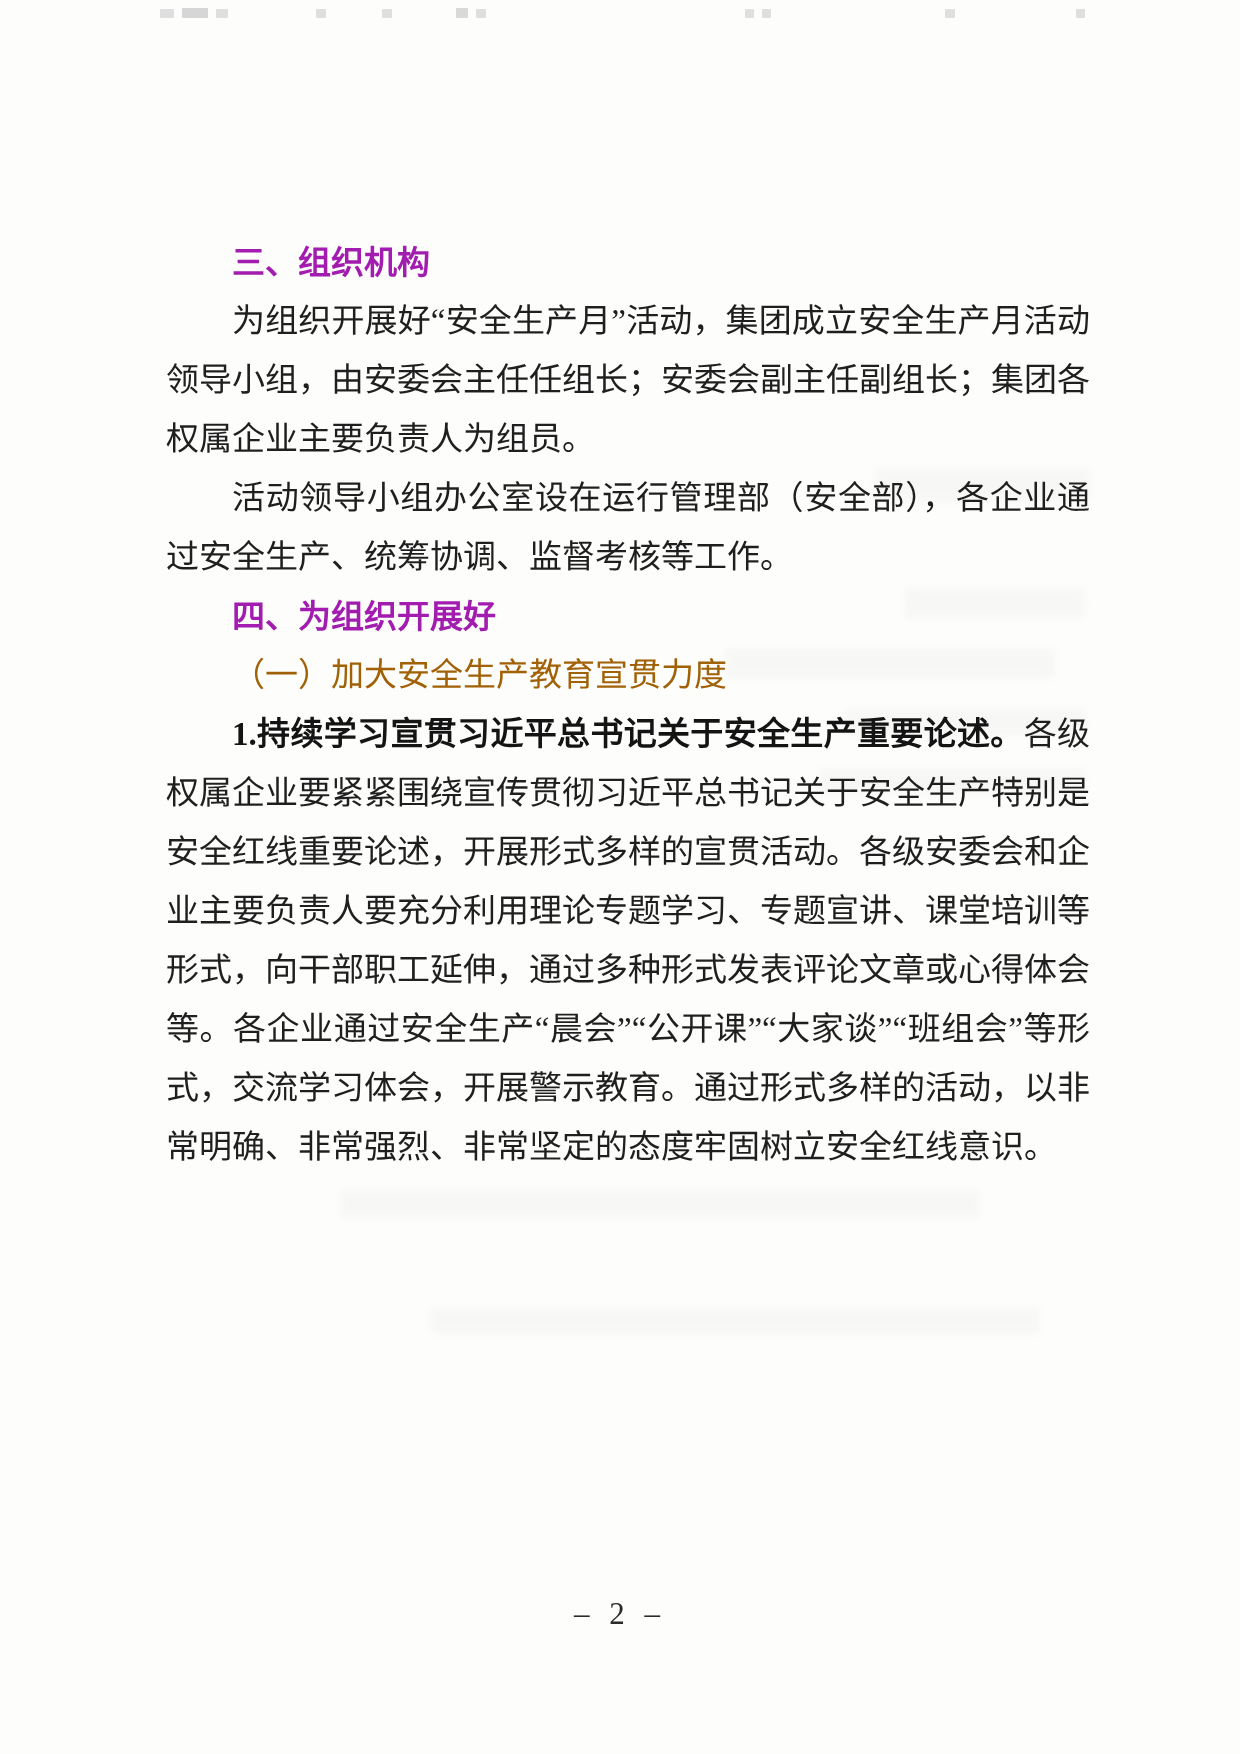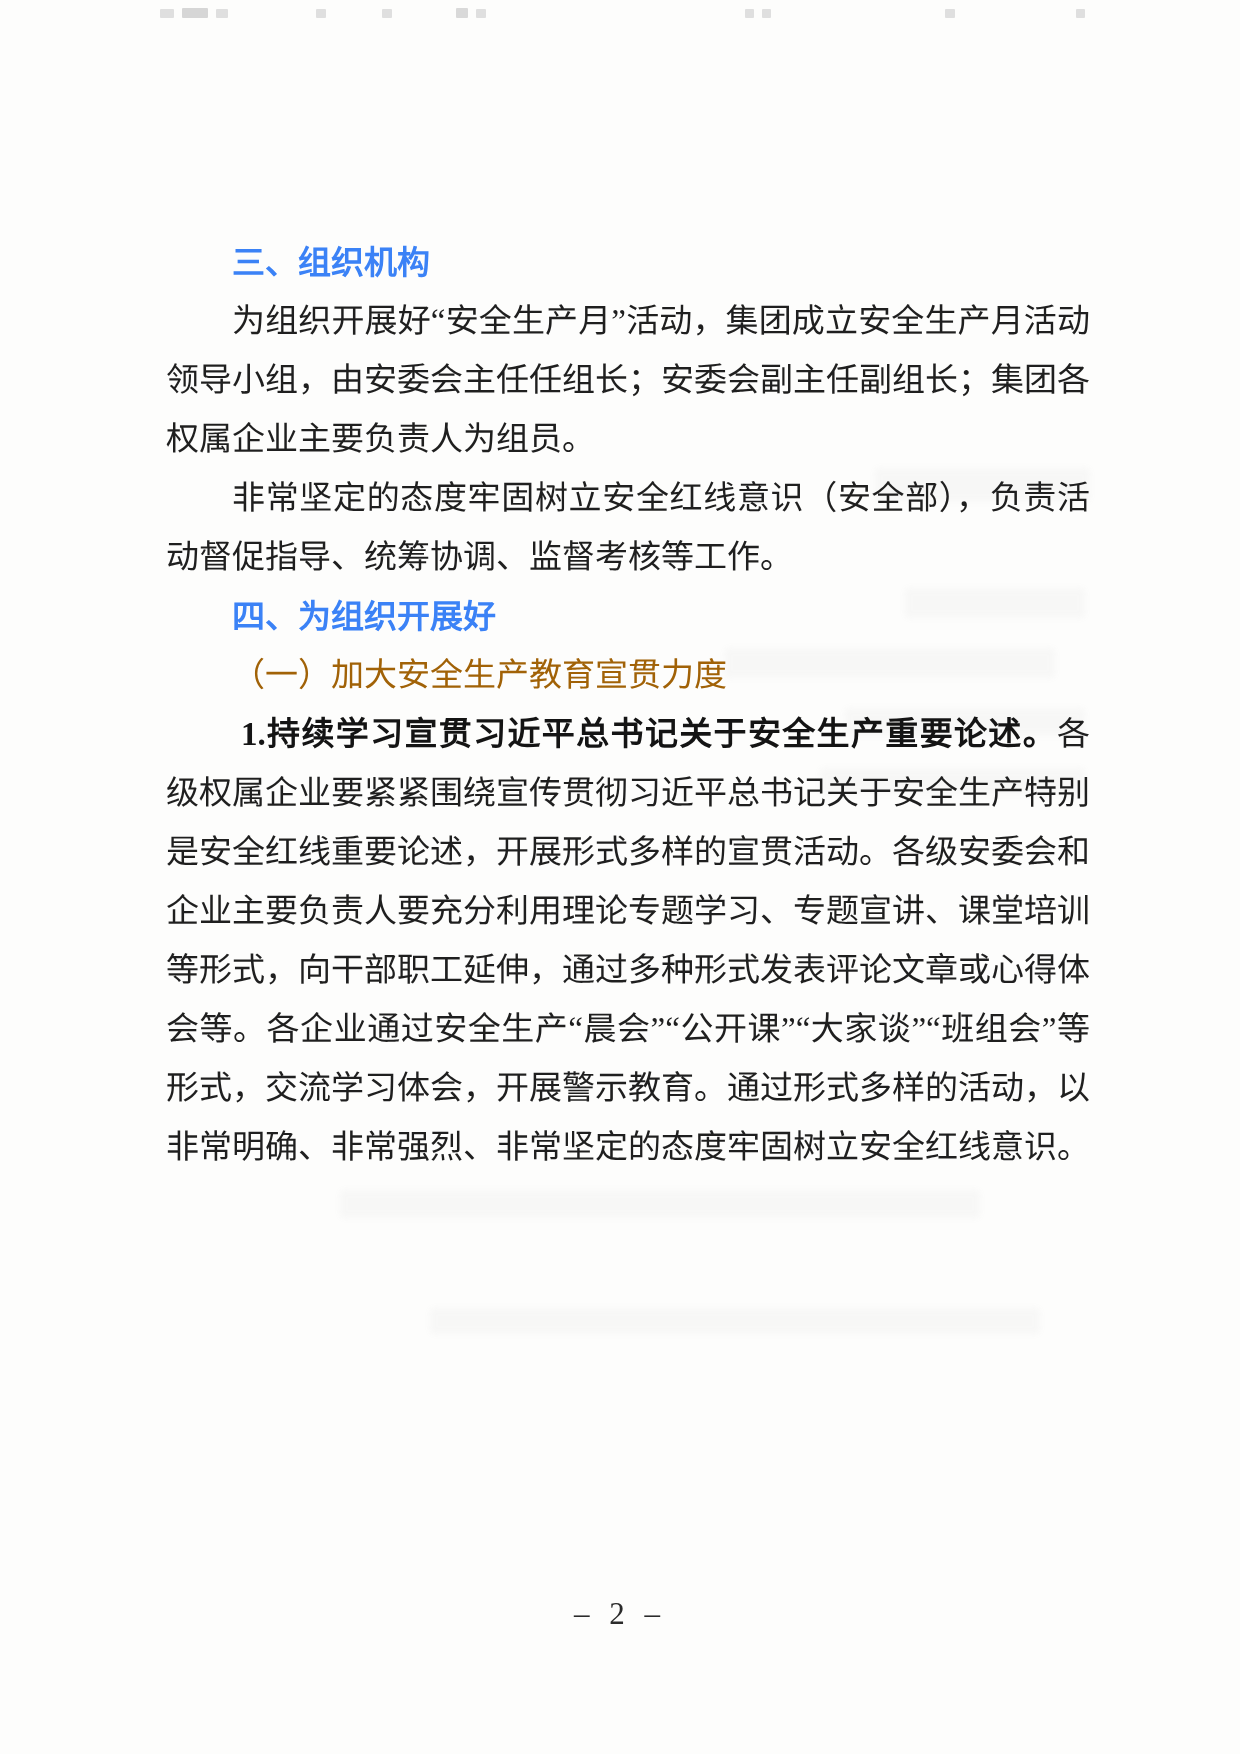--- a/index.html
+++ b/index.html
@@ -47,30 +47,29 @@
   .para {
     text-indent: 2em;
   }
   .para.continuation {
     text-indent: 0;
   }
   .heading {
     text-indent: 2em;
     font-family: "Liberation Sans", "DejaVu Sans", sans-serif;
     font-weight: 700;
-    color: #3b82f6;
+    color: #a21caf;
   }
   .subheading {
     text-indent: 2em;
     color: #a16207;
   }
   .lead {
     font-weight: 700;
     color: #141414;
-    margin-left: 9px;
   }
   .page-number {
     position: absolute;
     left: 0;
     top: 1596px;
     width: 100%;
     text-align: center;
     font-size: 31px;
     color: #2b2b2b;
     letter-spacing: 6px;
@@ -105,21 +104,21 @@
     <span class="ghost" style="left:430px; top:1308px; width:610px; height:26px;"></span>
   </div>
 
   <div class="text-block">
 
 
     <p class="heading">三、组织机构</p>
 
     <p class="para">为组织开展好“安全生产月”活动，集团成立安全生产月活动领导小组，由安委会主任任组长；安委会副主任副组长；集团各权属企业主要负责人为组员。</p>
 
-    <p class="para">非常坚定的态度牢固树立安全红线意识（安全部），负责活动督促指导、统筹协调、监督考核等工作。</p>
+    <p class="para">活动领导小组办公室设在运行管理部（安全部），各企业通过安全生产、统筹协调、监督考核等工作。</p>
 
     <p class="heading">四、为组织开展好</p>
 
     <p class="subheading">（一）加大安全生产教育宣贯力度</p>
 
     <p class="para"><span class="lead">1.持续学习宣贯习近平总书记关于安全生产重要论述。</span><span>各级权属企业要紧紧围绕宣传贯彻习近平总书记关于安全生产特别是安全红线重要论述，开展形式多样的宣贯活动。各级安委会和企业主要负责人要充分利用理论专题学习、专题宣讲、课堂培训等形式，向干部职工延伸，通过多种形式发表评论文章或心得体会等。各企业通过安全生产“晨会”“公开课”“大家谈”“班组会”等形式，交流学习体会，开展警示教育。通过形式多样的活动，以非常明确、非常强烈、非常坚定的态度牢固树立安全红线意识。</span></p>
 
 
   </div>
 

